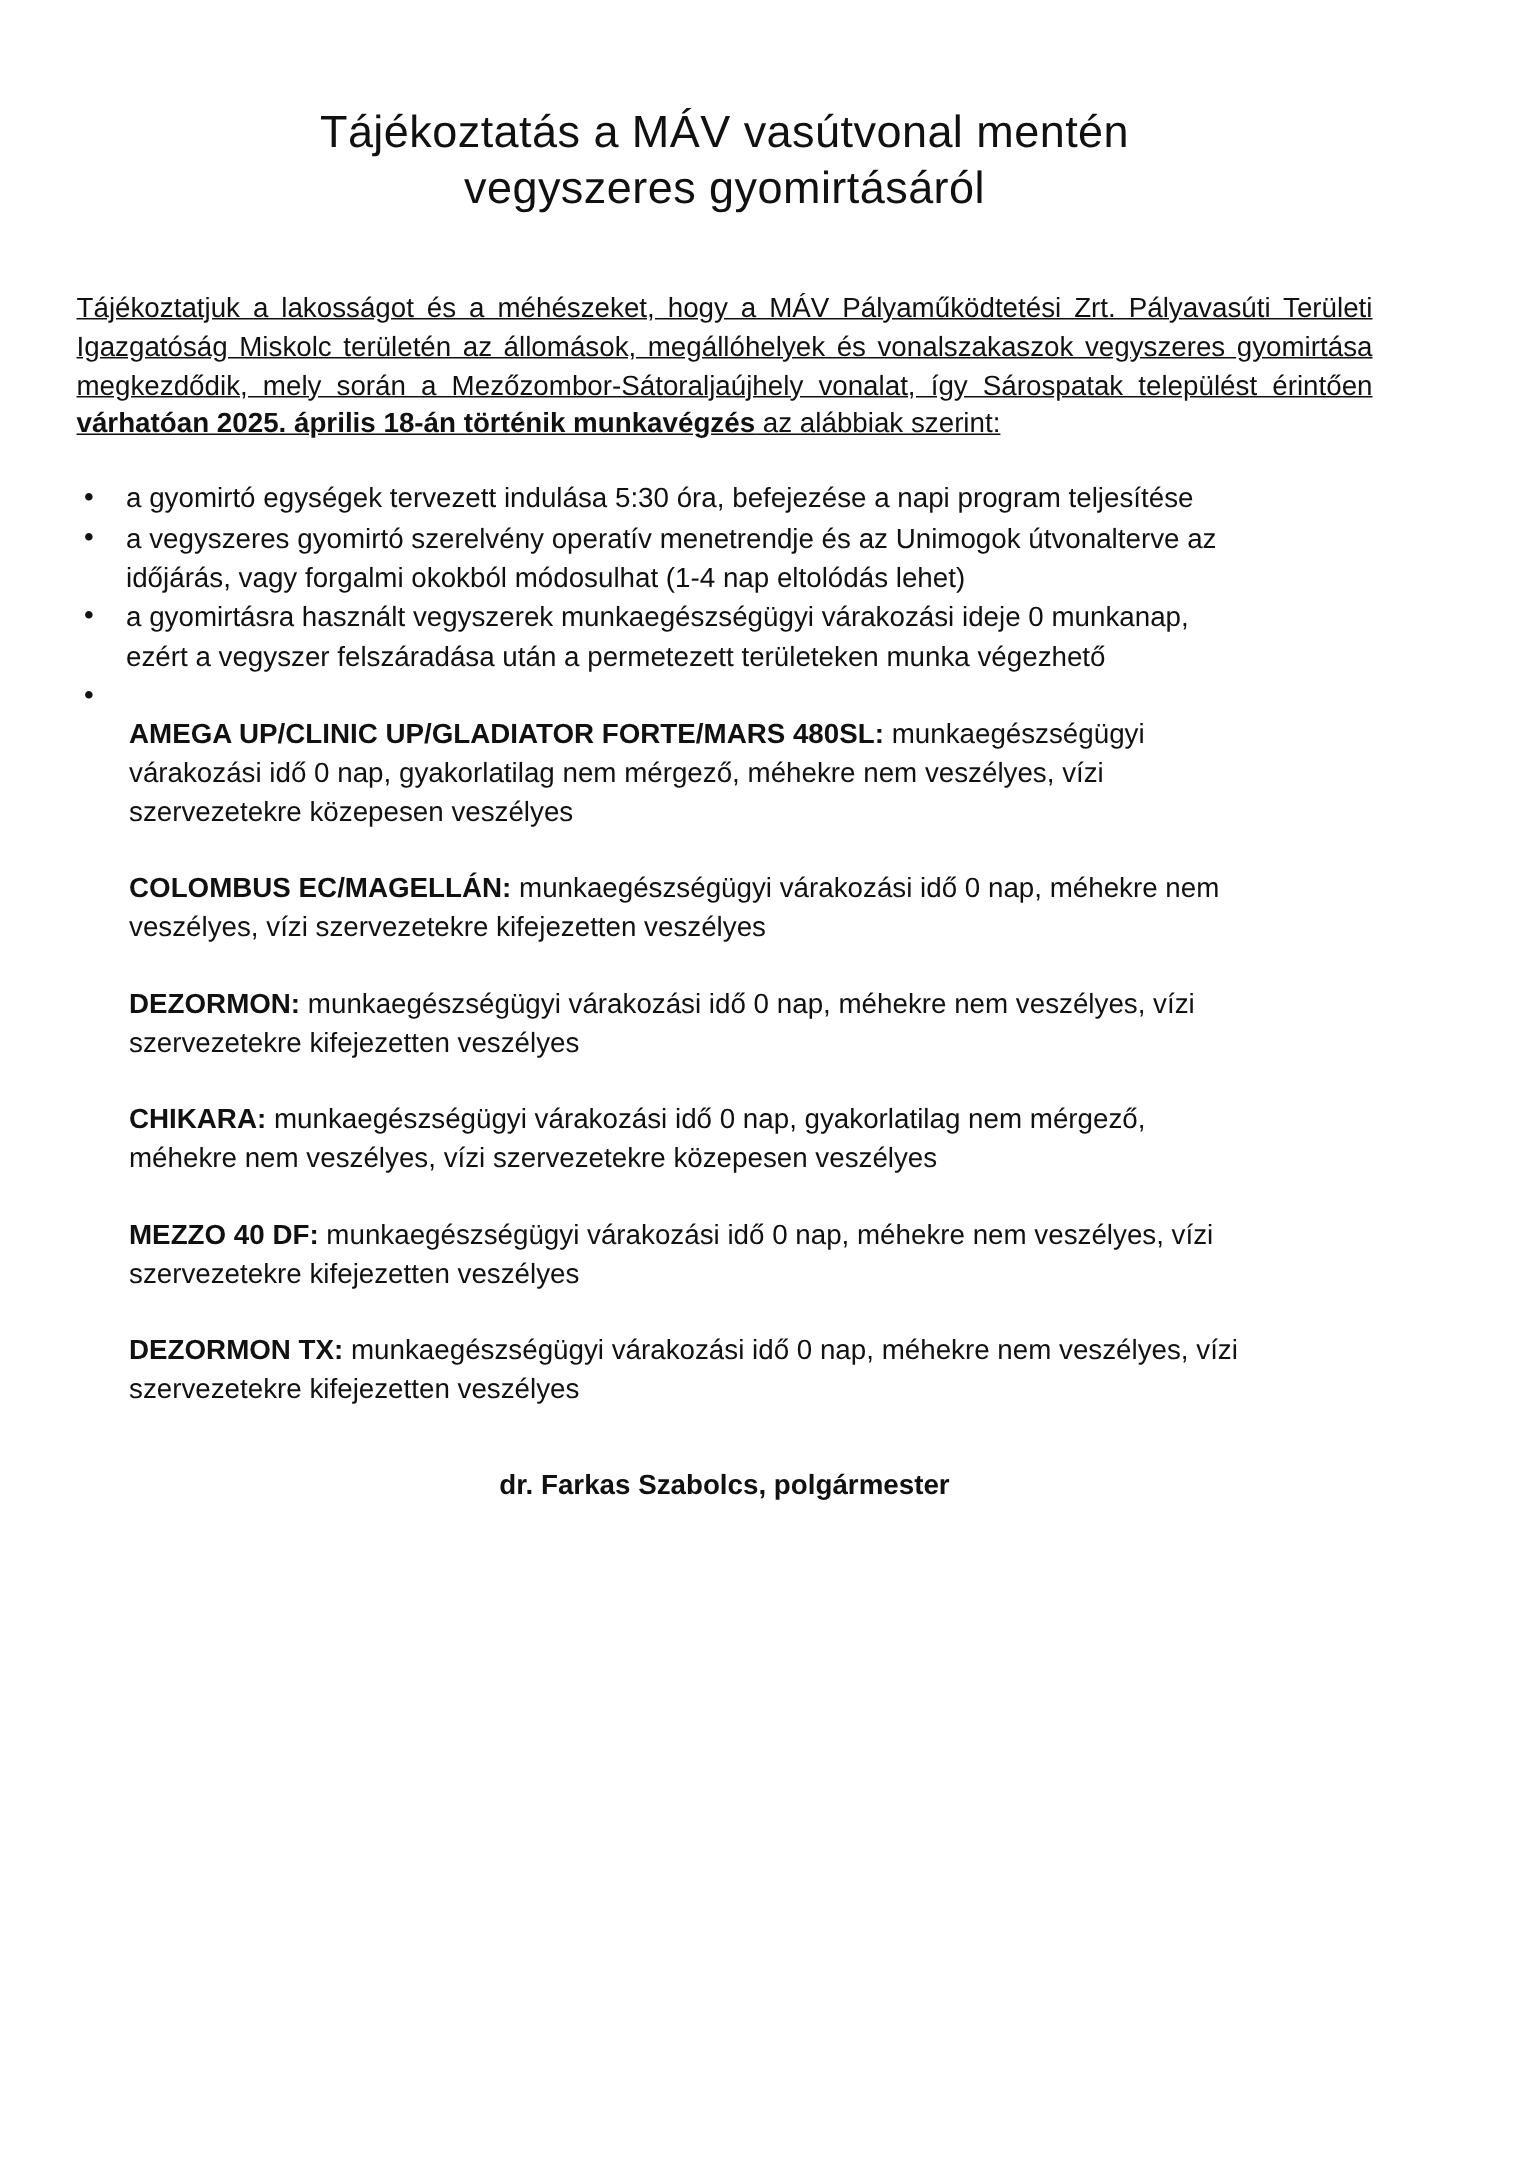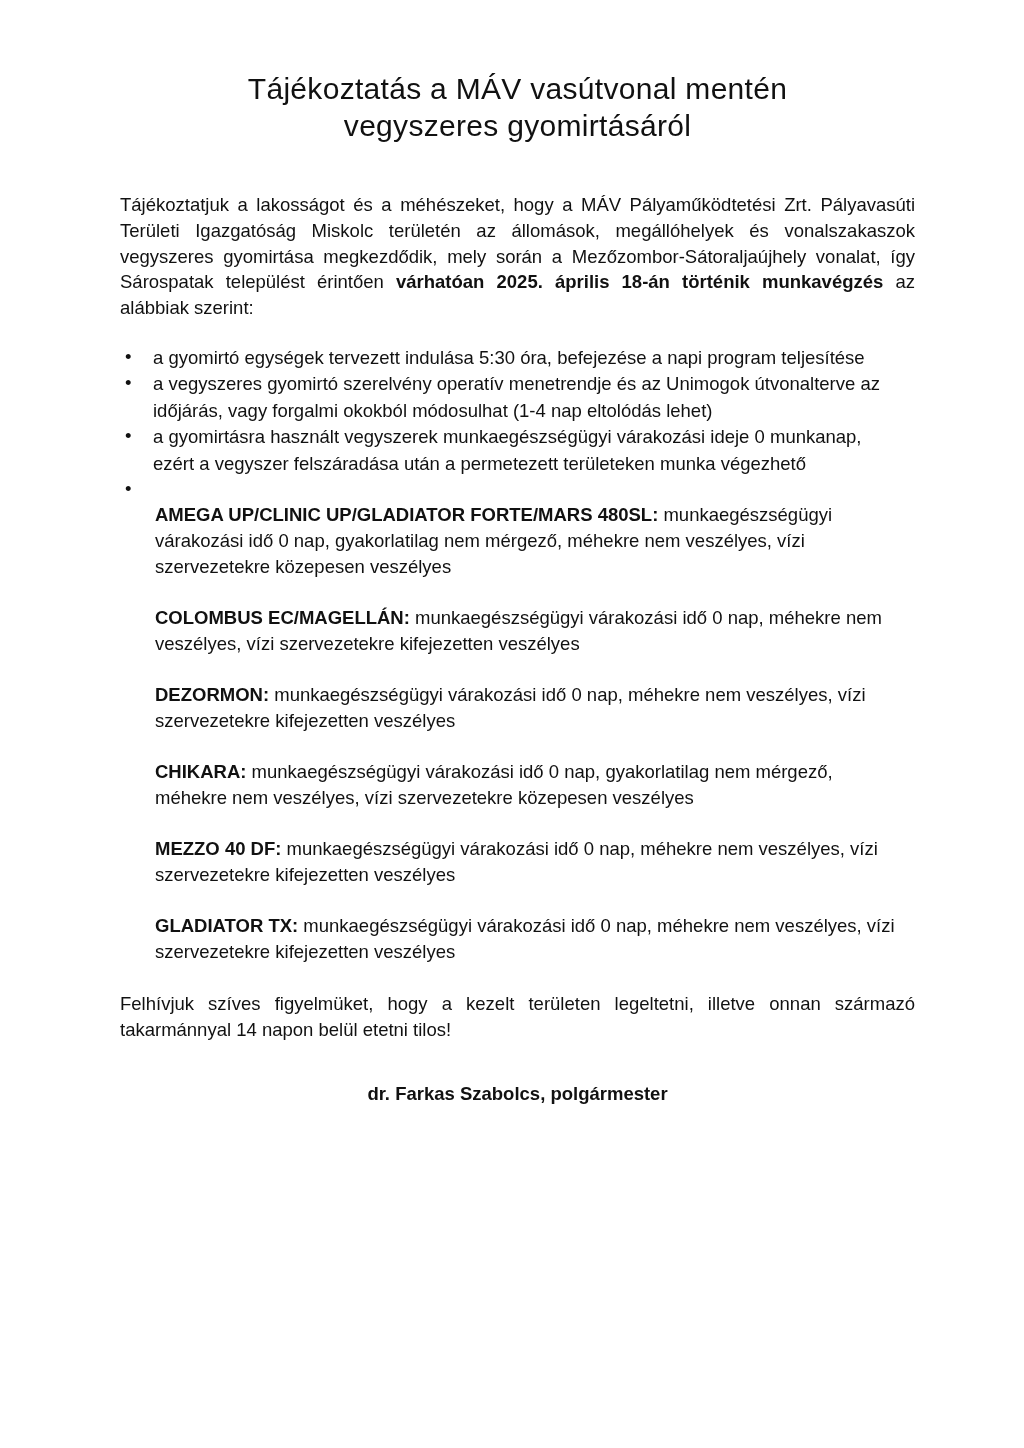--- a/index.html
+++ b/index.html
@@ -3,37 +3,38 @@
 <meta charset="utf-8">
 <style>
   html, body { margin: 0; padding: 0; background: #ffffff; }
   .page {
     position: relative;
     width: 1024px;
     height: 1448px;
     box-sizing: border-box;
     background: #ffffff;
     color: #111111;
-    padding: 70px 109px 0 120px;
+    padding: 70px 109px 0 51px;
     font-family: "Liberation Sans", "DejaVu Sans", sans-serif;
     font-size: 18.5px;
     line-height: 25.8px;
     overflow: hidden;
   }
   .title {
     font-size: 30px;
     line-height: 37px;
     font-weight: 400;
     text-align: center;
     margin: 0 0 48px 0;
     letter-spacing: 0.3px;
   }
   .intro {
     margin: 0;
     text-align: justify;
+    text-decoration: underline;
   }
   .intro strong, .chem strong, .signature { font-weight: 700; }
   ul.bullets {
     list-style: none;
     margin: 24px 0 0 0;
     padding: 0 0 0 5px;
     width: 762px;
     line-height: 26.4px;
   }
   ul.bullets li {
@@ -79,20 +80,19 @@
     <li><span class="bullet-dot">•</span><span>a gyomirtásra használt vegyszerek munkaegészségügyi várakozási ideje 0 munkanap, ezért a vegyszer felszáradása után a permetezett területeken munka végezhető</span></li>
     <li><span class="bullet-dot">•</span></li>
   </ul>
 
   <div class="chemicals">
     <p class="chem"><strong>AMEGA UP/CLINIC UP/GLADIATOR FORTE/MARS 480SL:</strong><span> munkaegészségügyi várakozási idő 0 nap, gyakorlatilag nem mérgező, méhekre nem veszélyes, vízi szervezetekre közepesen veszélyes</span></p>
     <p class="chem"><strong>COLOMBUS EC/MAGELLÁN:</strong><span> munkaegészségügyi várakozási idő 0 nap, méhekre nem veszélyes, vízi szervezetekre kifejezetten veszélyes</span></p>
     <p class="chem"><strong>DEZORMON:</strong><span> munkaegészségügyi várakozási idő 0 nap, méhekre nem veszélyes, vízi szervezetekre kifejezetten veszélyes</span></p>
     <p class="chem"><strong>CHIKARA:</strong><span> munkaegészségügyi várakozási idő 0 nap, gyakorlatilag nem mérgező, méhekre nem veszélyes, vízi szervezetekre közepesen veszélyes</span></p>
     <p class="chem"><strong>MEZZO 40 DF:</strong><span> munkaegészségügyi várakozási idő 0 nap, méhekre nem veszélyes, vízi szervezetekre kifejezetten veszélyes</span></p>
-    <p class="chem"><strong>GLADIATOR TX:</strong><span> munkaegészségügyi várakozási idő 0 nap, méhekre nem veszélyes, vízi szervezetekre kifejezetten veszélyes</span></p>
+    <p class="chem"><strong>DEZORMON TX:</strong><span> munkaegészségügyi várakozási idő 0 nap, méhekre nem veszélyes, vízi szervezetekre kifejezetten veszélyes</span></p>
   </div>
 
-  <p class="closing">Felhívjuk szíves figyelmüket, hogy a kezelt területen legeltetni, illetve onnan származó takarmánnyal 14 napon belül etetni tilos!</p>
 
   <p class="signature">dr. Farkas Szabolcs, polgármester</p>
 
 </div>
 
 </body></html>

